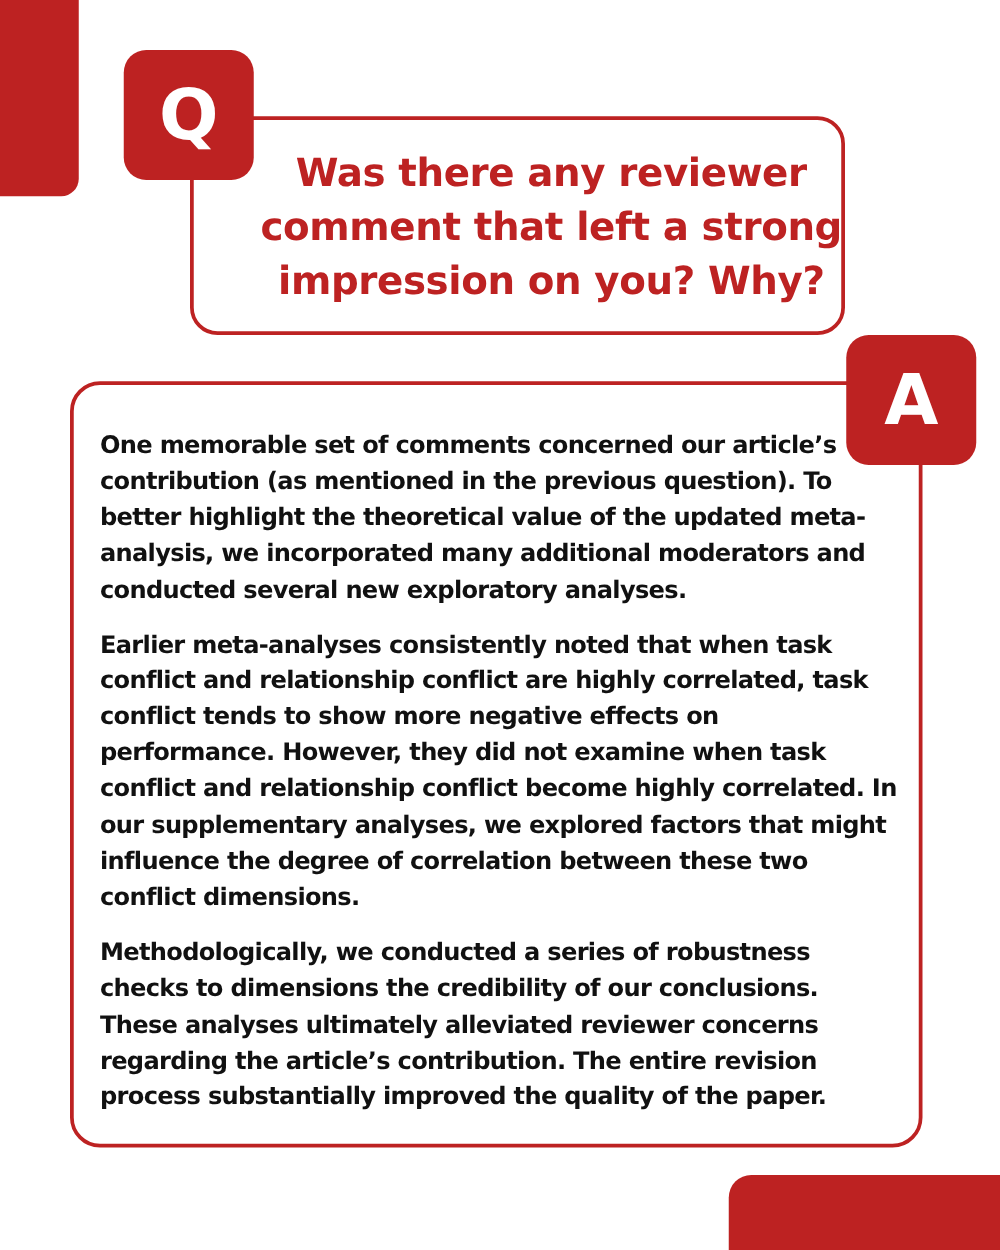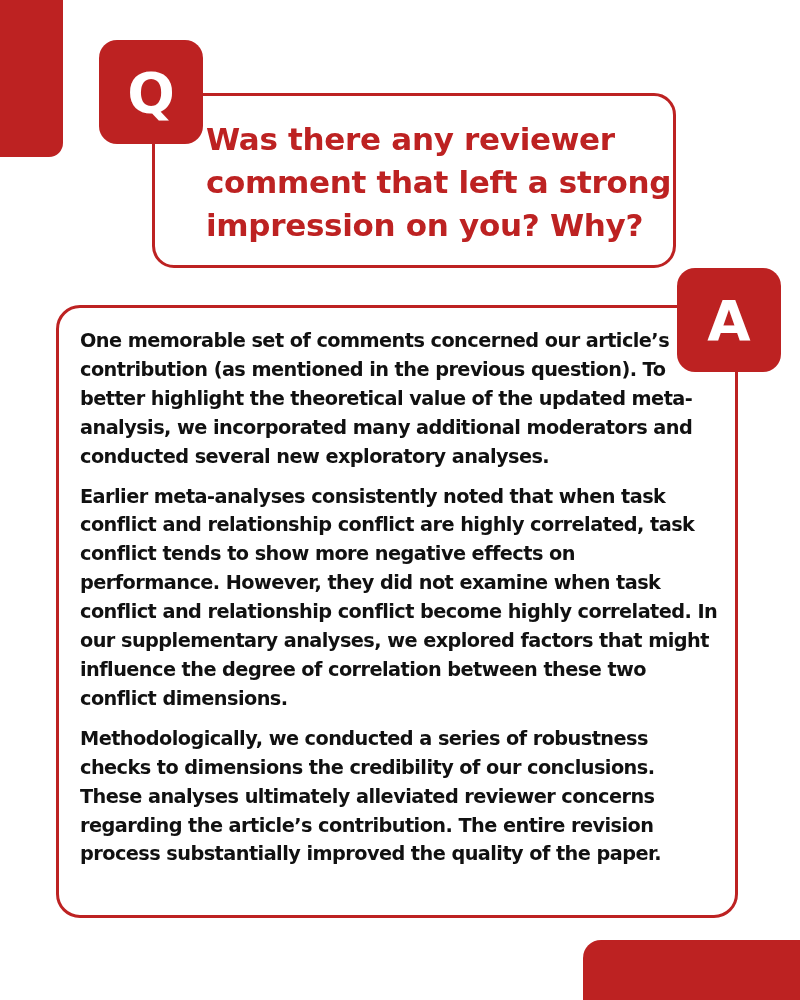--- a/index.html
+++ b/index.html
@@ -24,38 +24,39 @@
       position: absolute; left: 99px; top: 40px; width: 104px; height: 104px;
       background: #bd2222; border-radius: 18px;
       display: flex; align-items: center; justify-content: center;
       color: #ffffff; font-weight: bold; font-size: 56px;
       font-family: "DejaVu Sans", sans-serif;
     }
     .q-text {
       position: absolute; left: 206px; top: 118px; width: 470px;
       color: #bd2222; font-weight: bold; font-size: 31px; line-height: 43px;
       letter-spacing: -0.3px;
+      text-align: center;
     }
     .a-box {
       position: absolute; left: 56px; top: 305px; width: 682px; height: 613px;
       border: 3px solid #bd2222; border-radius: 24px; box-sizing: border-box;
     }
     .a-badge {
       position: absolute; left: 677px; top: 268px; width: 104px; height: 104px;
       background: #bd2222; border-radius: 18px;
       display: flex; align-items: center; justify-content: center;
       color: #ffffff; font-weight: bold; font-size: 56px;
       font-family: "DejaVu Sans", sans-serif;
     }
     .a-content {
       position: absolute; left: 80px; top: 327px; width: 640px;
       color: #111111; font-size: 19.3px; line-height: 28.9px;
       font-weight: bold; letter-spacing: -0.55px;
     }
-    .a-content p { margin: 0 0 11px 0; }
+    .a-content p { margin: 15px 0 11px 0; }
   </style>
 </head>
 <body>
 
 <div class="corner-tl"></div>
 <div class="corner-br"></div>
 
 <div class="q-box"></div>
 <div class="q-badge">
   <span>Q</span>

